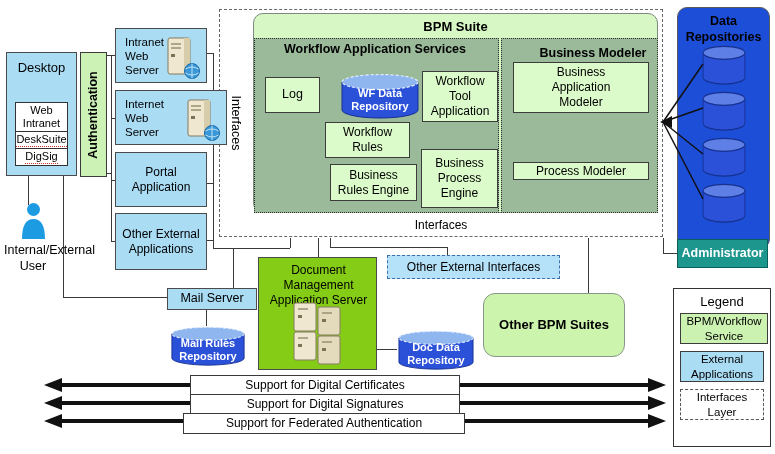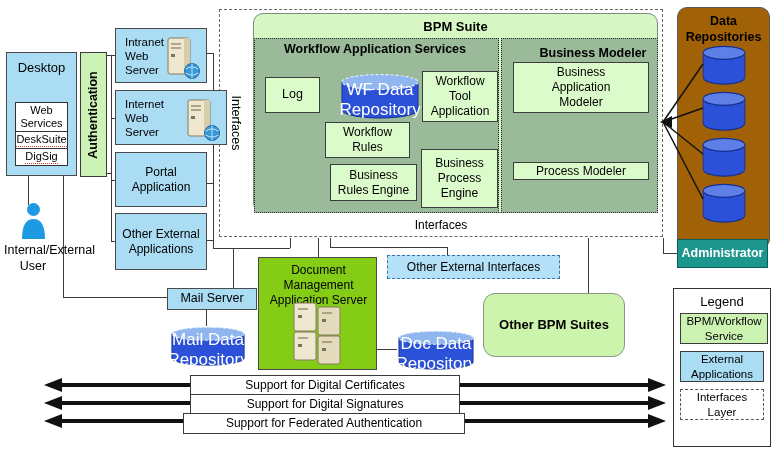--- a/index.html
+++ b/index.html
@@ -20,21 +20,21 @@
   .t12{font-size:12px;line-height:1.25;}
   .t125{font-size:12.5px;line-height:1.25;}
   .t13{font-size:13px;line-height:1.25;}
   .bold{font-weight:bold;}
   .hline{position:absolute;height:1px;background:#3a3a3a;}
   .vline{position:absolute;width:1px;background:#3a3a3a;}
   .cyl{position:absolute;}
   .cyl svg{position:absolute;left:0;top:0;width:100%;height:100%;}
   .cyl .cyl-label{position:absolute;left:0;right:0;top:0;bottom:0;display:flex;
     align-items:center;justify-content:center;text-align:center;color:#fff;
-    font-weight:normal;font-size:17px;line-height:1.12;padding-top:7px;}
+    font-weight:bold;font-size:11px;line-height:1.12;padding-top:7px;}
   .vtext-up{position:absolute;left:50%;top:50%;transform:translate(-50%,-50%) rotate(-90deg);white-space:nowrap;}
   .vtext-down{position:absolute;left:50%;top:50%;transform:translate(-50%,-50%) rotate(90deg);white-space:nowrap;}
   .redspell{border-bottom:1px dotted #d23a2a;}
   .arrow-label{position:absolute;background:#fff;border:1px solid #3a3a3a;
     text-align:center;font-size:12px;z-index:6;}
   svg.overlay{position:absolute;left:0;top:0;width:775px;height:454px;z-index:5;pointer-events:none;}
 </style>
 </head>
 <body>
 
@@ -128,21 +128,21 @@
 
 
   <div class="abs lgreen center t12" style="left:513px;top:162px;width:136px;height:18px">
     <span>Process Modeler</span>
     </div>
 
   <div class="abs blue" style="left:6px;top:52px;width:71px;height:124px">
     <div class="abs t13" style="left:0;top:7px;width:100%;text-align:center">Desktop</div>
   </div>
   <div class="abs white-box center t11" style="left:15px;top:102px;width:53px;height:30px">
-    <span style="width:46px">Web Services</span>
+    <span style="width:46px">Web Intranet</span>
     </div>
   <div class="abs white-box center t11" style="left:15px;top:131px;width:53px;height:18px">
     <span class="redspell">DeskSuite</span>
     </div>
   <div class="abs white-box center t11" style="left:15px;top:148px;width:53px;height:18px">
     <span class="redspell">DigSig</span>
     </div>
 
   <div class="abs" style="left:80px;top:52px;width:27px;height:125px;background:#cdf2b6;border:1px solid #3c3c3c">
     <span class="vtext-up t125" style="font-weight:600">Authentication</span>
@@ -190,21 +190,21 @@
 
   <div class="abs blue center t125" style="left:167px;top:288px;width:90px;height:22px">
     <span>Mail Server</span>
     </div>
 
   <div class="cyl" style="left:170px;top:326px;width:76px;height:40px">
     <svg viewBox="0 0 80 46" preserveAspectRatio="none">
       <path d="M2,9 L2,37 A38,8 0 0 0 78,37 L78,9 Z" fill="#2b51d8" stroke="#16308f" stroke-width="1"></path>
       <ellipse cx="40" cy="9" rx="38" ry="7.5" fill="#8fb6ee" stroke="#e4eeff" stroke-width="1.2" stroke-dasharray="3,2"></ellipse>
     </svg>
-    <div class="cyl-label" style="padding-left:4px;padding-right:4px">Mail Data Repository</div>
+    <div class="cyl-label" style="padding-left:4px;padding-right:4px">Mail Rules Repository</div>
   </div>
 
   <div class="abs blue2" style="left:258px;top:257px;width:119px;height:113px">
     <div class="abs t12" style="left:4px;top:5px;width:111px;text-align:center">Document Management Application Server</div>
     <svg class="abs" style="left:287px;top:298px;width:62px;height:66px;left:29px;top:41px" viewBox="0 0 62 66">
       <g>
         <rect x="6" y="4" width="22" height="28" rx="2" fill="#efe7cf" stroke="#857d5e"></rect>
         <rect x="30" y="8" width="22" height="28" rx="2" fill="#e4dabc" stroke="#857d5e"></rect>
         <rect x="6" y="33" width="22" height="28" rx="2" fill="#efe7cf" stroke="#857d5e"></rect>
         <rect x="30" y="37" width="22" height="28" rx="2" fill="#e4dabc" stroke="#857d5e"></rect>
@@ -229,21 +229,21 @@
   </div>
 
   <div class="abs dashed-blue center t12" style="left:387px;top:255px;width:173px;height:24px">
     <span>Other External Interfaces</span>
     </div>
 
   <div class="abs center bold t13" style="left:483px;top:293px;width:142px;height:64px;background:#ccf4ad;border:1px solid #8a968a;border-radius:12px">
     <span>Other BPM Suites</span>
     </div>
 
-  <div class="abs rounded" style="left:677px;top:7px;width:93px;height:242px;background:#a16207;border:1.5px solid #5a5a5a">
+  <div class="abs rounded" style="left:677px;top:7px;width:93px;height:242px;background:#1d4ed8;border:1.5px solid #5a5a5a">
     <div class="abs bold t125" style="left:2px;top:6px;width:87px;text-align:center">Data Repositories</div>
   </div>
   <div class="cyl" style="left:702px;top:45px;width:44px;height:40px">
     <svg viewBox="0 0 80 46" preserveAspectRatio="none">
       <path d="M2,9 L2,37 A38,8 0 0 0 78,37 L78,9 Z" fill="#2b51d8" stroke="#16308f" stroke-width="1.5"></path>
       <ellipse cx="40" cy="9" rx="38" ry="7.5" fill="#5d7fe6" stroke="#16308f" stroke-width="1.5"></ellipse>
     </svg>
   </div>
   <div class="cyl" style="left:702px;top:91px;width:44px;height:40px">
     <svg viewBox="0 0 80 46" preserveAspectRatio="none">

